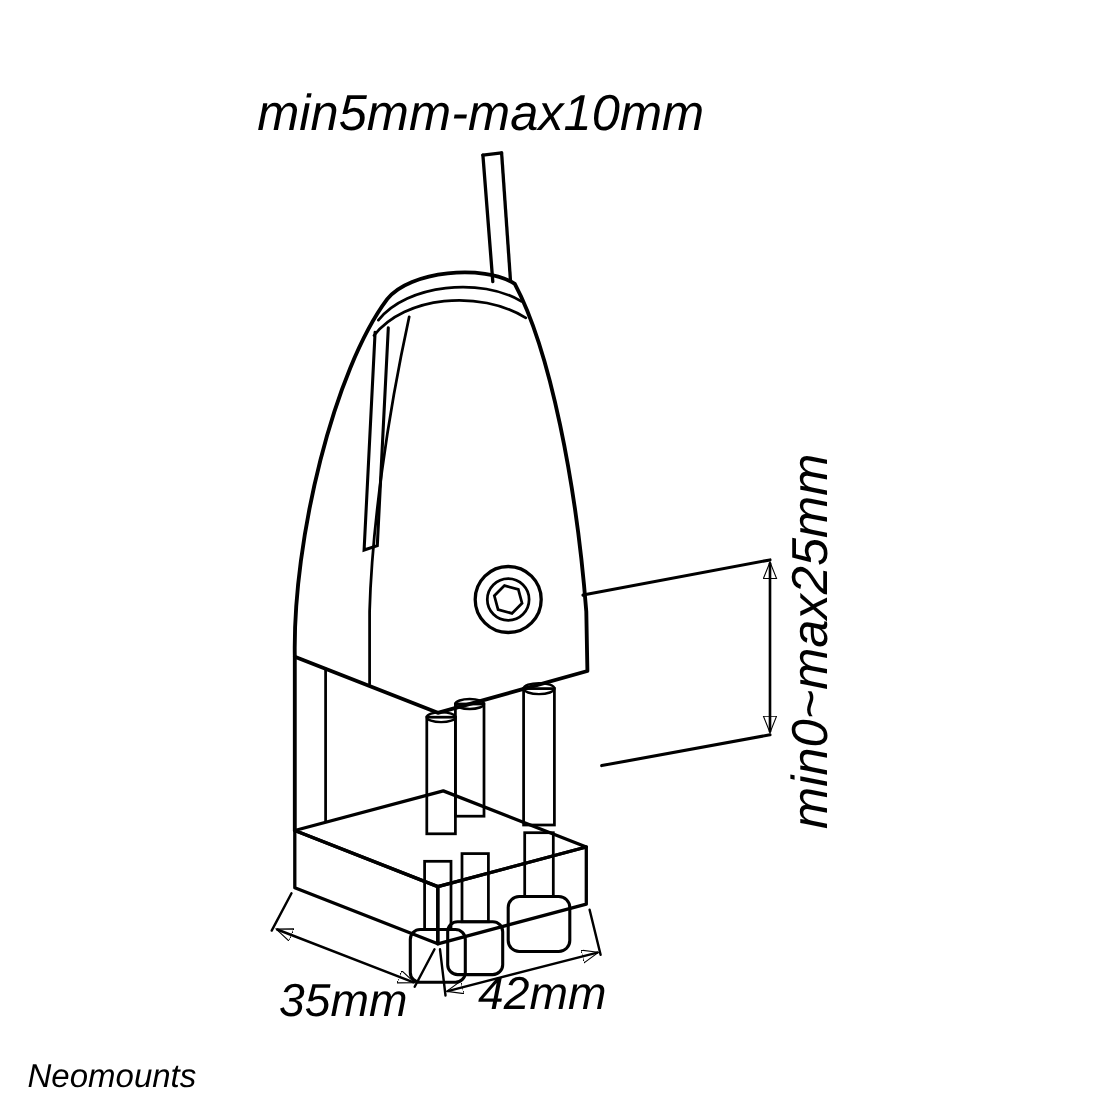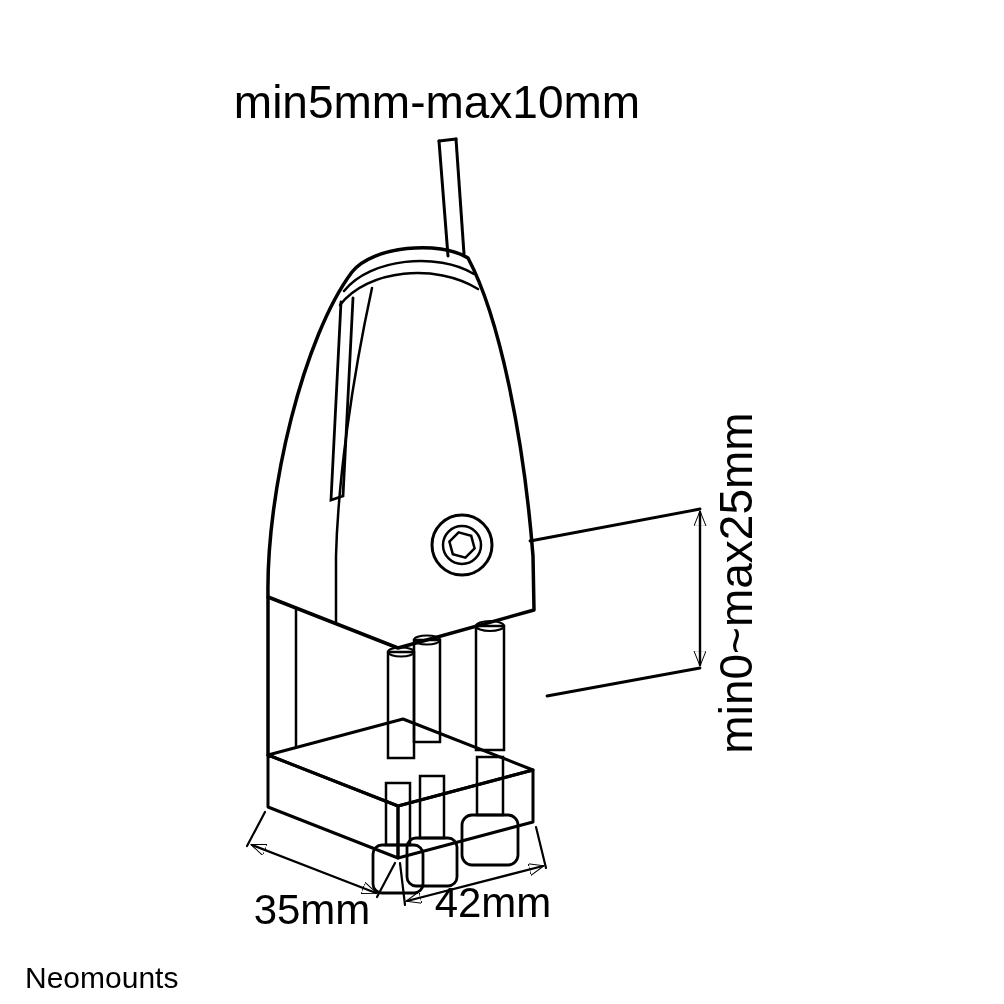--- a/index.html
+++ b/index.html
@@ -2,20 +2,21 @@
 <html><head>
 <meta charset="utf-8">
 <style>
   html,body{margin:0;padding:0;background:#ffffff;}
   .canvas{
     position:relative;
     width:1004px;height:1004px;
     background:#ffffff;
     overflow:hidden;
     font-family:"Liberation Sans", sans-serif;
+    font-style:italic;
   }
   svg text{
     font-family:"Liberation Sans", sans-serif;
     fill:#000000;
   }
   .dim-label{font-size:42px;}
   .title-label{font-size:46px;}
   .side-label{font-size:46px;}
   .brand-label{font-size:30px;}
   svg path, svg rect, svg circle, svg polygon, svg ellipse, svg line{

